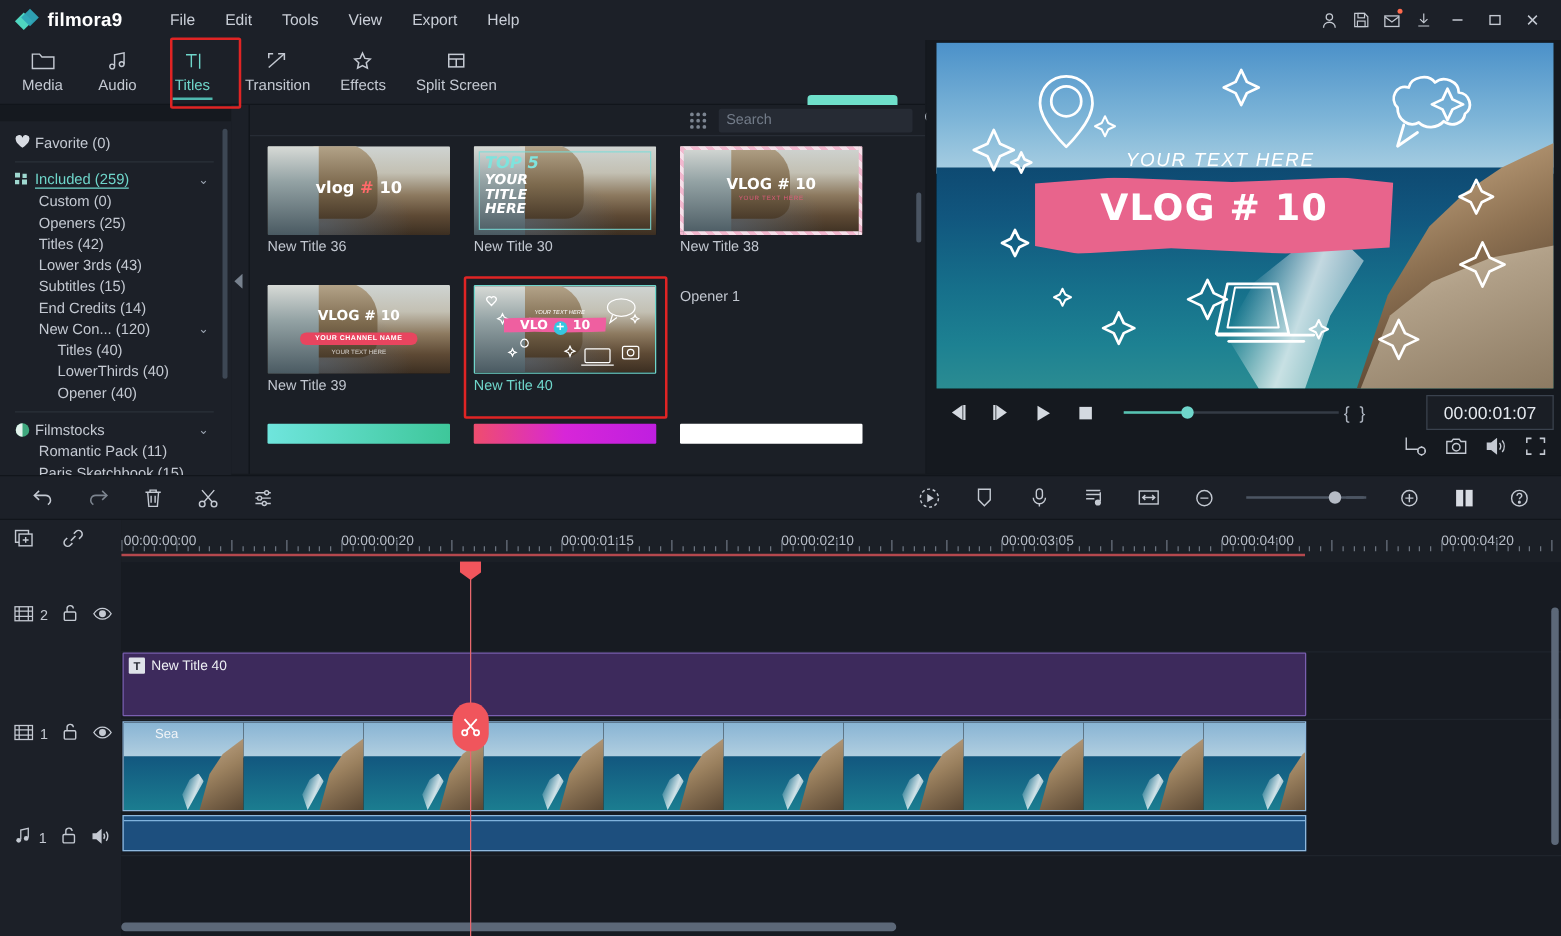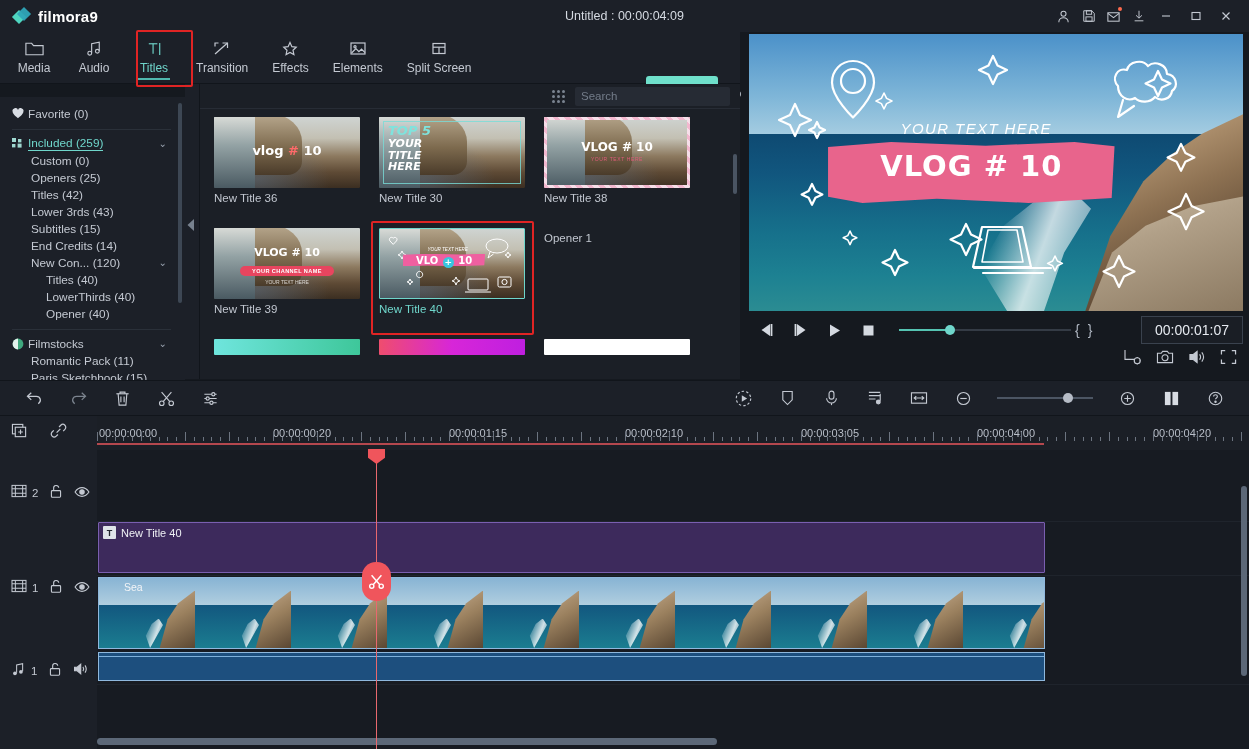--- a/index.html
+++ b/index.html
@@ -329,21 +329,28 @@
 <div id="app">
 
   <div class="titlebar">
     <div class="logo-wrap">
       <span class="logo-mark">
         <i class="d1"></i>
           <i class="d2"></i>
       </span>
       <span class="logo-text"><span>filmora</span><span>9</span></span>
     </div>
-    <div class="win-title">Untitled : 00:00:04:09</div>
+    <div class="menubar">
+      <div class="menu-item">File</div>
+      <div class="menu-item">Edit</div>
+      <div class="menu-item">Tools</div>
+      <div class="menu-item">View</div>
+      <div class="menu-item">Export</div>
+      <div class="menu-item">Help</div>
+    </div>
     <div class="tb-right">
       <div class="tb-icon">
         <svg width="15" height="15" viewBox="0 0 16 16" fill="none" stroke="#c4c9d2" stroke-width="1.1">
           <circle cx="8" cy="5" r="2.7"></circle>
             <path d="M3 14c0-2.8 2.2-4.6 5-4.6s5 1.8 5 4.6"></path>
         </svg>
       </div>
       <div class="tb-icon">
         <svg width="14" height="14" viewBox="0 0 16 16" fill="none" stroke="#c4c9d2" stroke-width="1.1">
           <path d="M2 2h9l3 3v9H2z"></path>
@@ -412,28 +419,20 @@
           <path d="M10.5 3h5v5"></path>
           <path d="M3 6.5V3h3.5"></path>
       </svg>
       <span class="tlabel">Transition</span>
     </div>
     <div class="tool">
       <svg width="20" height="18" viewBox="0 0 20 18" fill="none" stroke="#c4c9d2" stroke-width="1.2">
         <path d="M10 2.5l1.9 4.2 4.3.5-3.2 3 .9 4.3L10 12.4 6.1 14.5l.9-4.3-3.2-3 4.3-.5z"></path>
       </svg>
       <span class="tlabel">Effects</span>
-    </div>
-    <div class="tool">
-      <svg width="20" height="18" viewBox="0 0 20 18" fill="none" stroke="#c4c9d2" stroke-width="1.2">
-        <rect x="3" y="3" width="14" height="11"></rect>
-          <circle cx="7" cy="6.8" r="1.1"></circle>
-          <path d="M3.6 13l4.3-4.4 3 3 2.6-2.4 3.5 3.5"></path>
-      </svg>
-      <span class="tlabel">Elements</span>
     </div>
     <div class="tool">
       <svg width="20" height="18" viewBox="0 0 20 18" fill="none" stroke="#c4c9d2" stroke-width="1.2">
         <rect x="4" y="3.5" width="12" height="10"></rect>
           <path d="M4 7.2h12"></path>
           <path d="M10 7.2v6.3"></path>
       </svg>
       <span class="tlabel">Split Screen</span>
     </div>
     <button class="export-btn">EXPORT</button>

